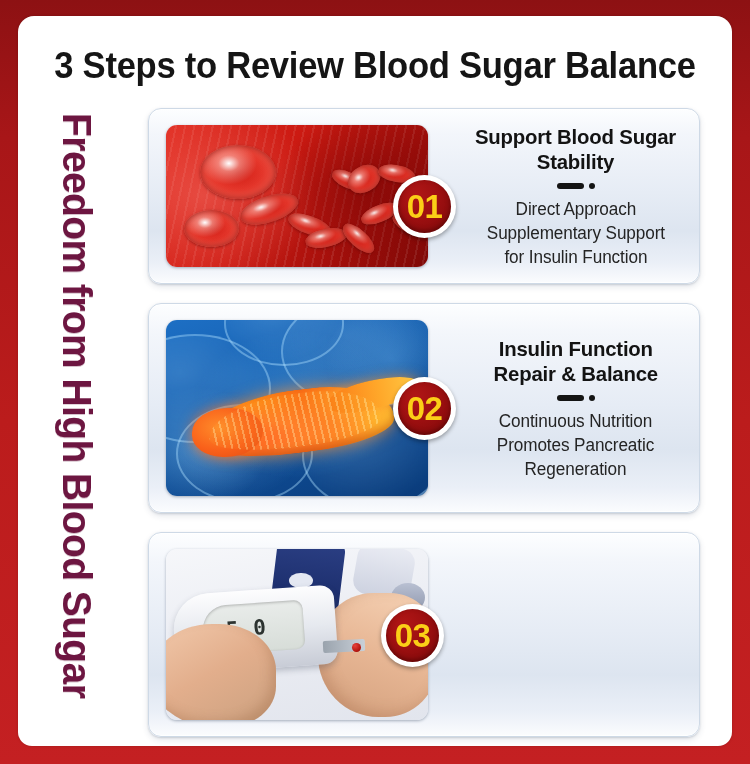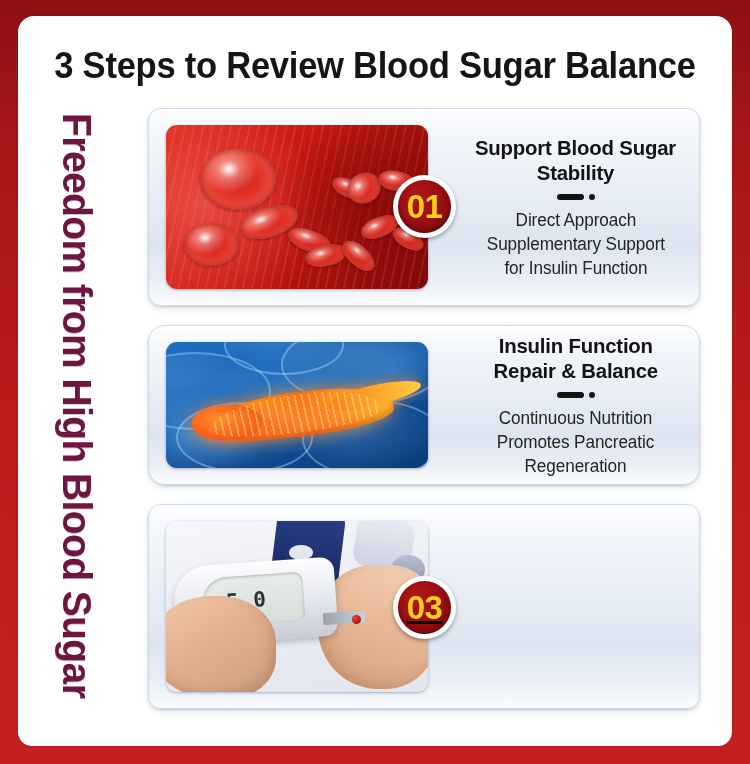--- a/index.html
+++ b/index.html
@@ -96,22 +96,22 @@
       0 1px 2px rgba(40,60,90,.18),
       0 3px 6px rgba(40,60,90,.12),
       inset 0 1px 0 rgba(255,255,255,.95),
       inset 0 -1px 0 rgba(255,255,255,.8);
     border: 1px solid #ced9e6;
     display: flex;
     align-items: stretch;
     overflow: visible;
   }
 
-  .card-1 { height: 198px; }
-  .card-2 { height: 160px; border-radius: 17px; }
+  .card-1 { height: 176px; }
+  .card-2 { height: 210px; }
   .card-3 { height: 205px; }
 
   
   .card-photo {
     position: relative;
     margin: 16px 0 16px 17px;
     width: 262px;
     border-radius: 11px;
     overflow: hidden;
     box-shadow: 0 1px 3px rgba(20,40,70,.35);
@@ -385,21 +385,21 @@
   .step-number {
     font-family: "Liberation Sans Narrow", "Liberation Sans", sans-serif;
     font-weight: bold;
     font-size: 33px;
     line-height: 27px;
     color: #fbcf17;
     letter-spacing: -0.5px;
   }
   .badge-1 { left: 244px; top: 66px; }
   .badge-2 { left: 244px; top: 73px; }
-  .badge-3 { left: 244px; top: 71px; text-decoration: underline; }
+  .badge-3 { left: 232px; top: 71px; }
 </style>
 </head>
 <body>
 
 <div class="page-frame">
 
   <div class="page-title">3 Steps to Review Blood Sugar Balance</div>
 
   <div class="side-headline">
     <div class="side-headline-text">Freedom from High Blood Sugar</div>
@@ -459,20 +459,25 @@
         </div>
         <div class="divider">
           <span class="divider-bar"></span>
           <span class="divider-dot"></span>
         </div>
         <div class="card-body">
           <div>Continuous Nutrition</div>
           <div>Promotes Pancreatic Regeneration</div>
         </div>
       </div>
+      <div class="step-badge badge-2">
+        <div class="step-badge-inner">
+          <span class="step-number">02</span>
+        </div>
+      </div>
     </div>
 
     <div class="card card-3">
       <div class="card-photo photo-meter">
         <div class="lancet-blue"></div>
         <div class="lancet-cap"></div>
         <div class="pen-grey"></div>
         <div class="pen-tip"></div>
         <div class="hand-right"></div>
         <div class="meter-body">

